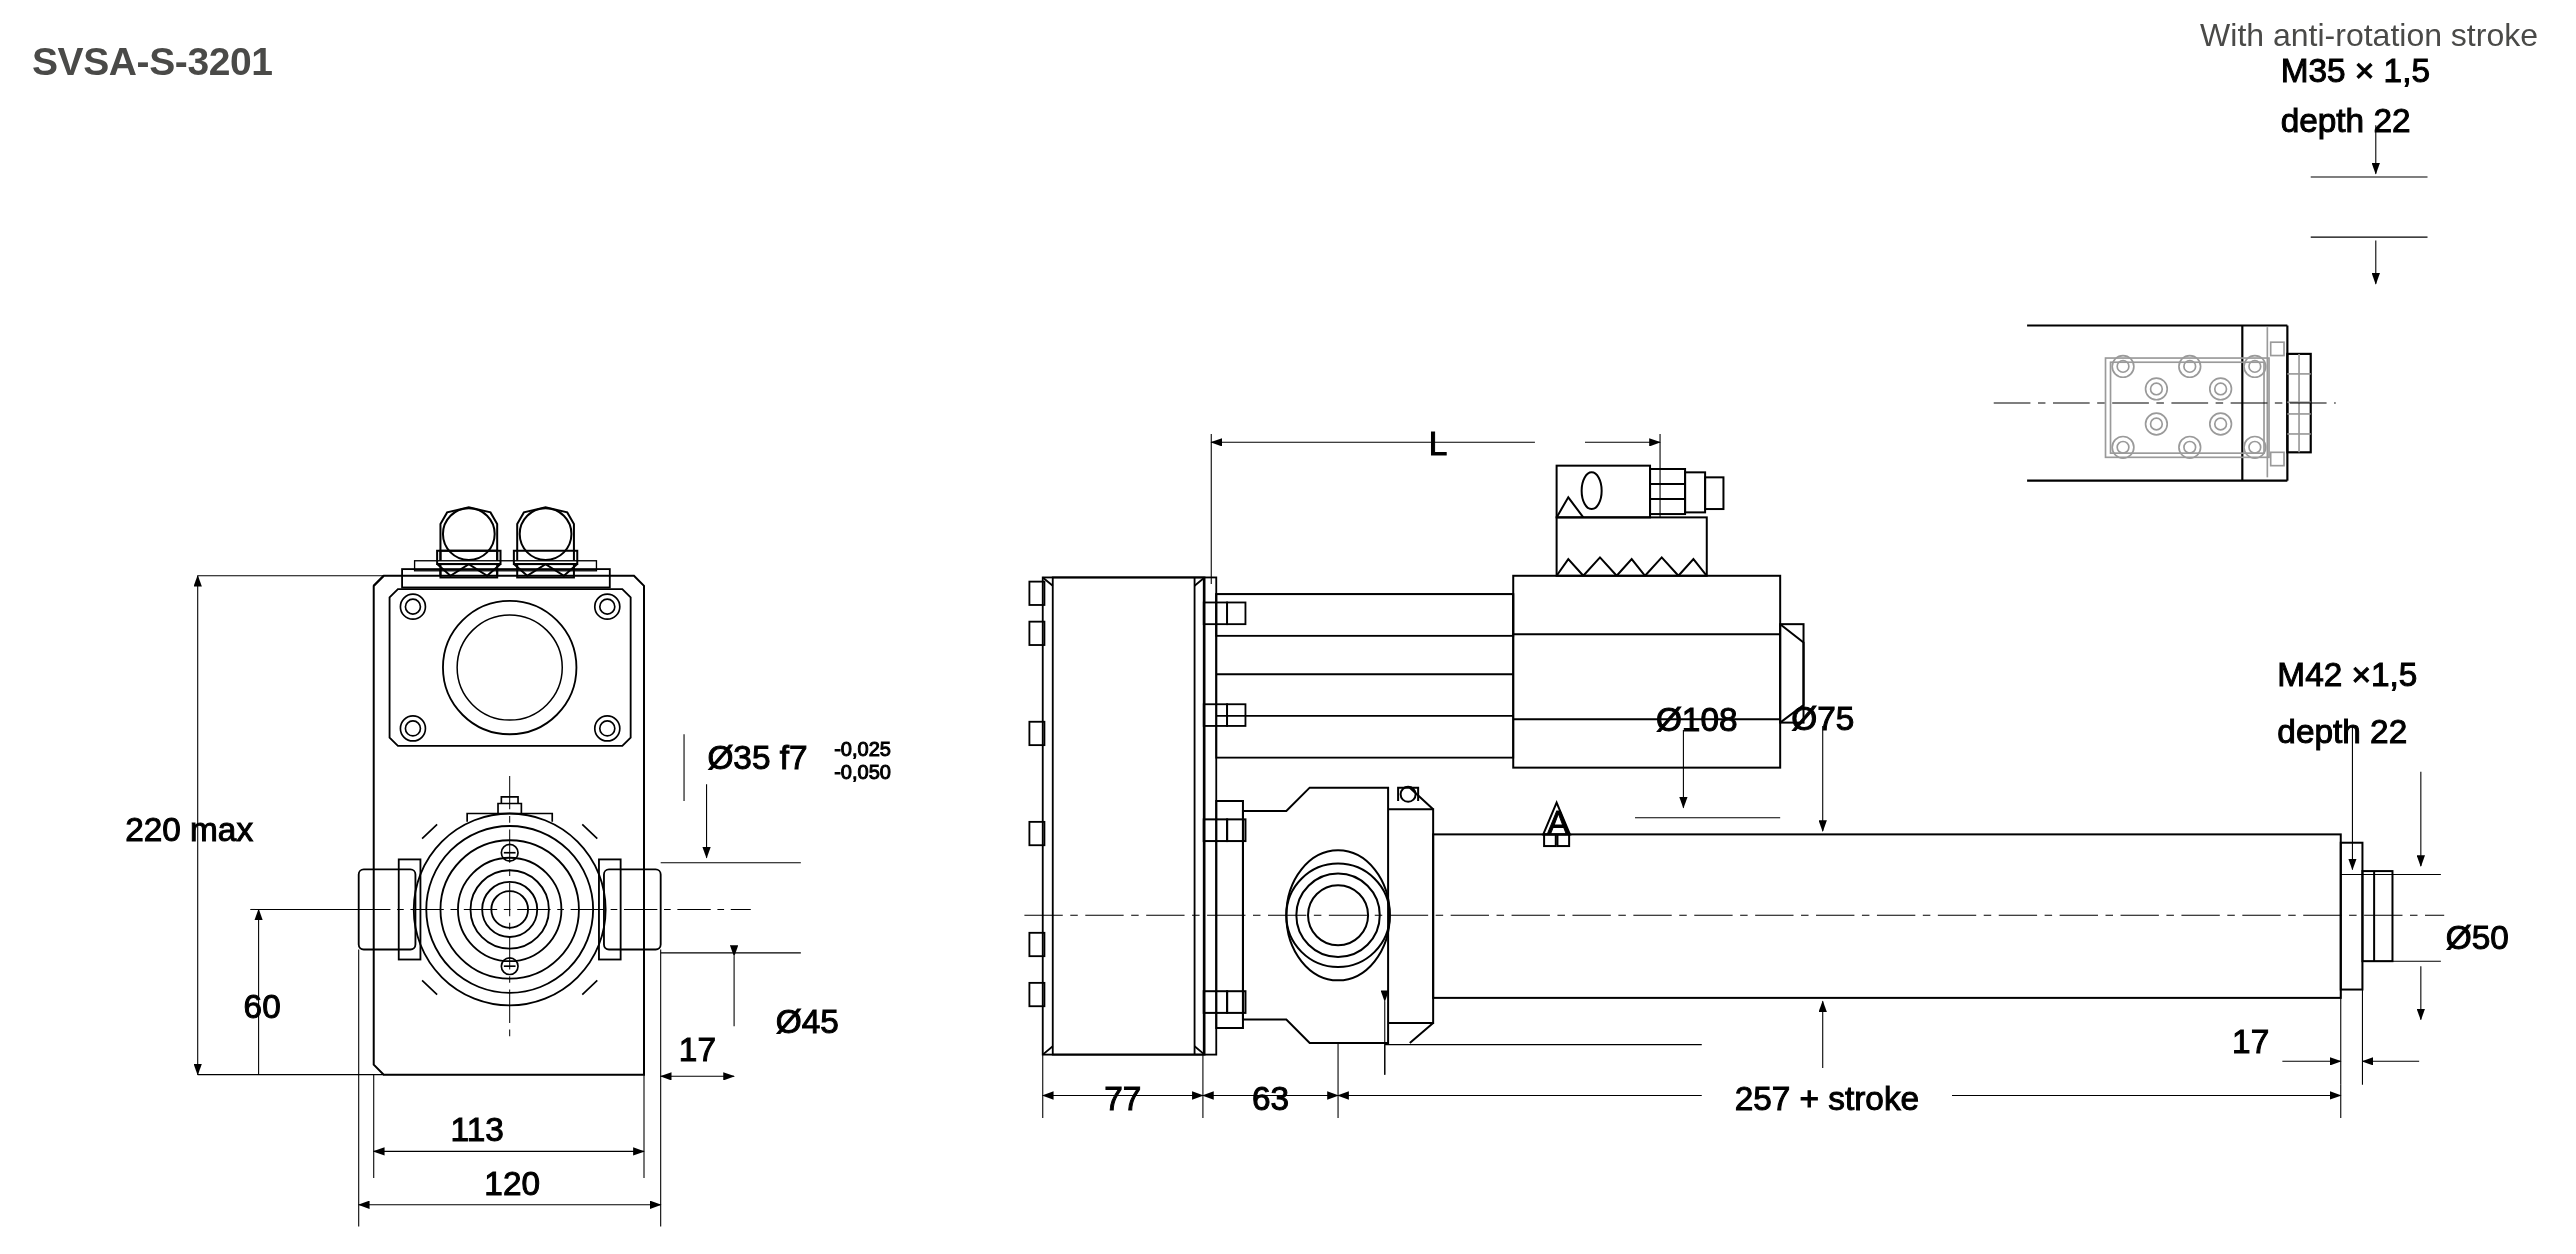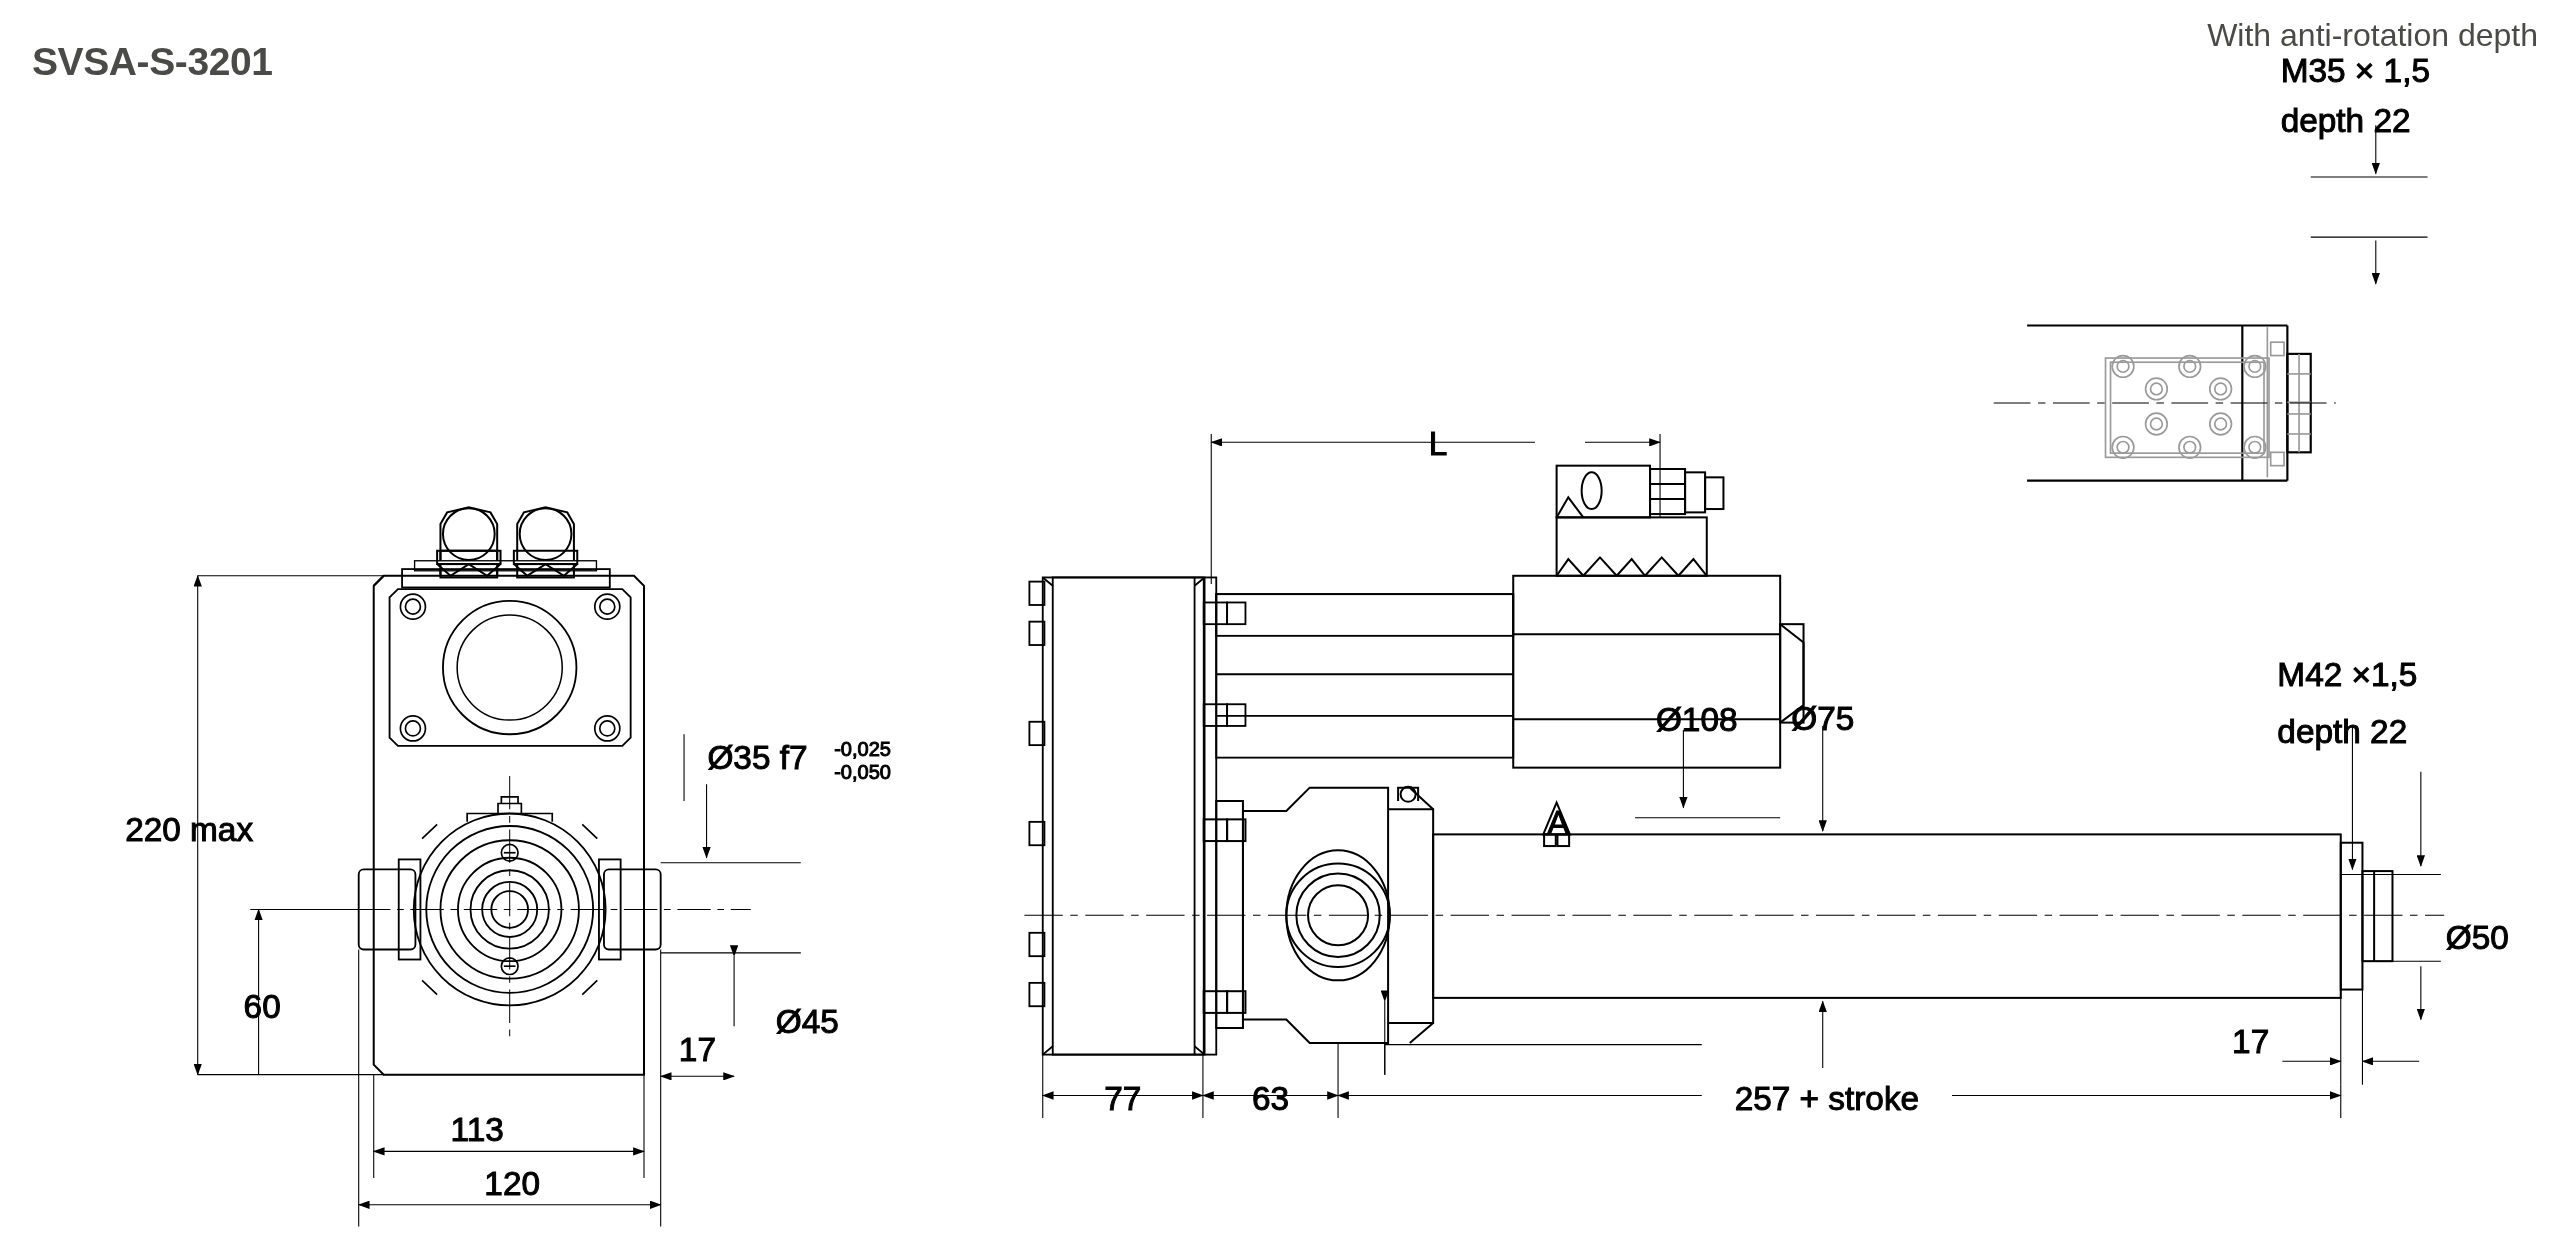--- a/index.html
+++ b/index.html
@@ -12,21 +12,21 @@
   text{font-family:"Liberation Sans","DejaVu Sans",sans-serif;fill:#000;}
   .dimtxt{font-size:40px;}
   .tol{font-size:24px;}
 </style>
 </head>
 <body>
 
 <div class="page">
 
   <div id="title">SVSA-S-3201</div>
-  <div id="subtitle">With anti-rotation depth</div>
+  <div id="subtitle">With anti-rotation stroke</div>
 
   <svg class="draw" viewBox="0 0 3088 1504">
     <defs>
       <marker id="ar" markerWidth="14" markerHeight="10" refX="13" refY="5" orient="auto" markerUnits="userSpaceOnUse">
         <path d="M0,0 L14,5 L0,10 z" fill="#000"></path>
       </marker>
       <marker id="arS" markerWidth="14" markerHeight="10" refX="1" refY="5" orient="auto" markerUnits="userSpaceOnUse">
         <path d="M14,0 L0,5 L14,10 z" fill="#000"></path>
       </marker>
     </defs>

